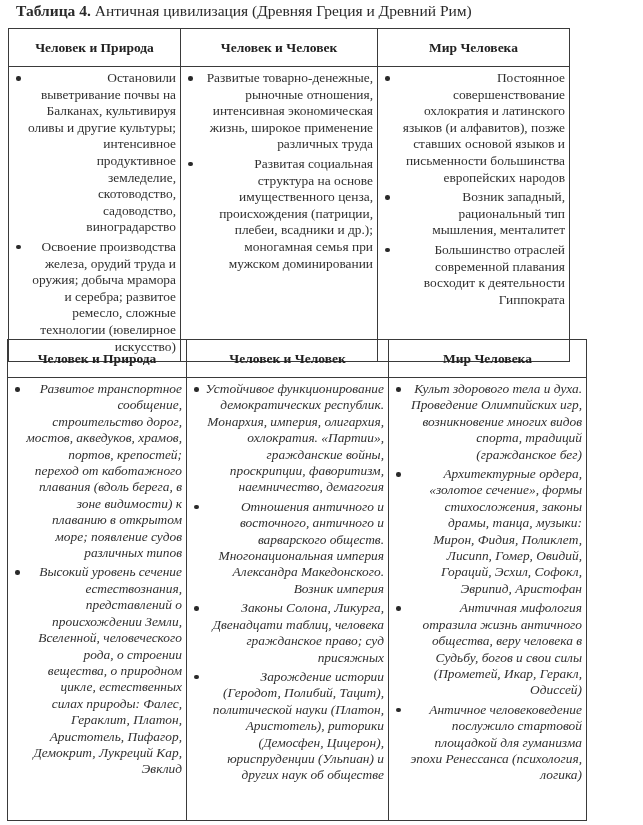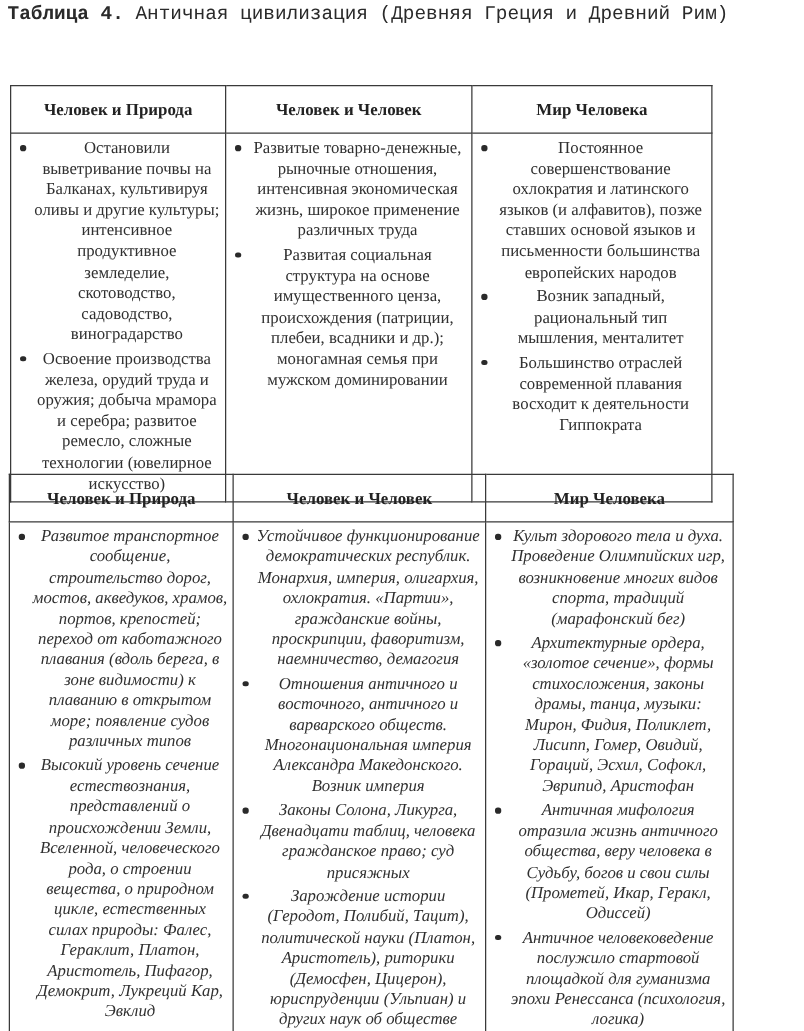--- a/index.html
+++ b/index.html
@@ -2,43 +2,42 @@
 <html><head>
 <meta charset="utf-8">
 <style>
   html, body { margin: 0; padding: 0; background: #ffffff; }
   body {
     width: 643px; height: 825px; position: relative; overflow: hidden;
     font-family: "DejaVu Serif", "Liberation Serif", serif;
     color: #2b2b2b;
   }
   .caption {
-    position: absolute; left: 6px; top: 2px;
-    font-family: Liberation Mono, monospace;
+    position: absolute; left: 16px; top: 2px;
+    font-family: Liberation Serif, serif;
     font-size: 15.5px; line-height: 18px; color: #2a2a2a; white-space: nowrap;
   }
   .caption b { font-weight: bold; }
   table.tbl {
     position: absolute; border-collapse: collapse; table-layout: fixed;
     border: 1.5px solid #3a3a3a;
-    margin-top: 40px;
   }
   table.tbl th, table.tbl td { border: 1.5px solid #3a3a3a; vertical-align: top; }
   table.tbl th {
     font-family: "Liberation Serif", "DejaVu Serif", serif;
     font-weight: bold; font-size: 13.5px; color: #222; text-align: center;
     vertical-align: middle; padding: 0;
   }
   table.tbl td { padding: 3px 4px 3px 6px; }
   ul.items { list-style: none; margin: 0; padding: 0; }
   ul.items li {
     position: relative; padding-left: 12px;
     font-family: "Liberation Serif", "DejaVu Serif", serif;
     font-size: 13.4px; line-height: 16.6px; color: #303030;
-    margin-bottom: 3px; text-align: center;
+    margin-bottom: 3px; text-align: right;
   }
   ul.items li::before {
     content: ""; position: absolute; left: 1px; top: 6px;
     width: 4.5px; height: 4.5px; border-radius: 50%; background: #2a2a2a;
   }
   #t1 { left: 8px; top: 28px; width: 561px; }
   #t1 th { height: 37px; }
   #t1 td { height: 247px; }
   #t2 { left: 7px; top: 339px; width: 579px; }
   #t2 th { height: 37px; }
@@ -115,21 +114,21 @@
       <td>
         <ul class="items">
           <li>Устойчивое функционирование демократических республик. Монархия, империя, олигархия, охлократия. «Партии», гражданские войны, проскрипции, фаворитизм, наемничество, демагогия</li>
           <li>Отношения античного и восточного, античного и варварского обществ. Многонациональная империя Александра Македонского. Возник империя</li>
           <li>Законы Солона, Ликурга, Двенадцати таблиц, человека гражданское право; суд присяжных</li>
           <li>Зарождение истории (Геродот, Полибий, Тацит), политической науки (Платон, Аристотель), риторики (Демосфен, Цицерон), юриспруденции (Ульпиан) и других наук об обществе</li>
         </ul>
       </td>
       <td>
         <ul class="items">
-          <li>Культ здорового тела и духа. Проведение Олимпийских игр, возникновение многих видов спорта, традиций (марафонский бег)</li>
+          <li>Культ здорового тела и духа. Проведение Олимпийских игр, возникновение многих видов спорта, традиций (гражданское бег)</li>
           <li>Архитектурные ордера, «золотое сечение», формы стихосложения, законы драмы, танца, музыки: Мирон, Фидия, Поликлет, Лисипп, Гомер, Овидий, Гораций, Эсхил, Софокл, Эврипид, Аристофан</li>
           <li>Античная мифология отразила жизнь античного общества, веру человека в Судьбу, богов и свои силы (Прометей, Икар, Геракл, Одиссей)</li>
           <li>Античное человековедение послужило стартовой площадкой для гуманизма эпохи Ренессанса (психология, логика)</li>
         </ul>
       </td>
     </tr>
   </tbody>
 </table>
 
 </body></html>

